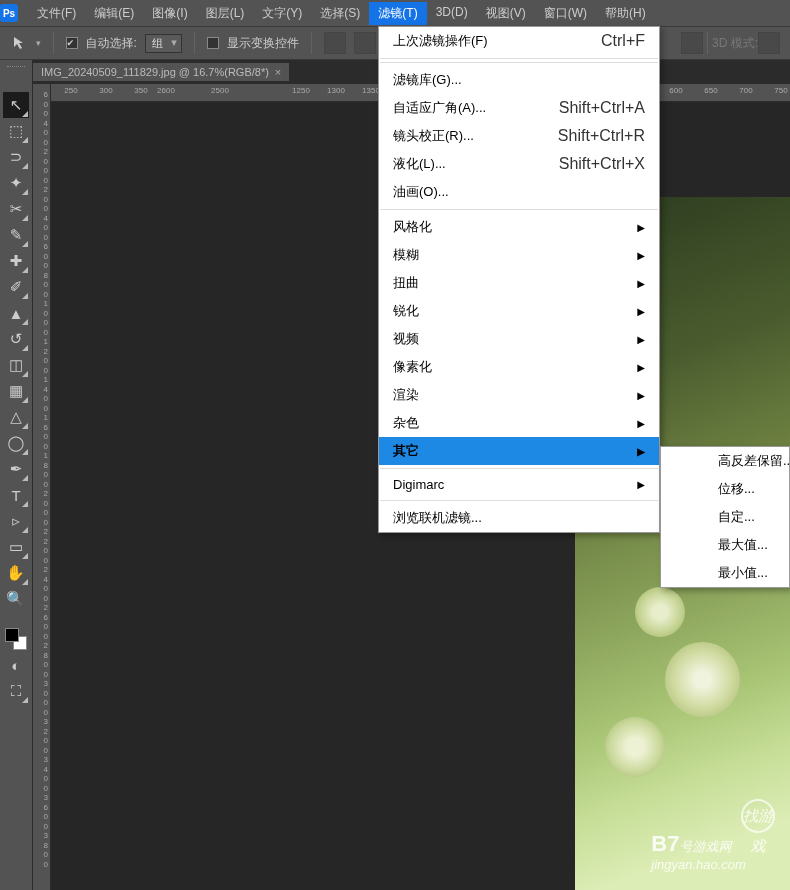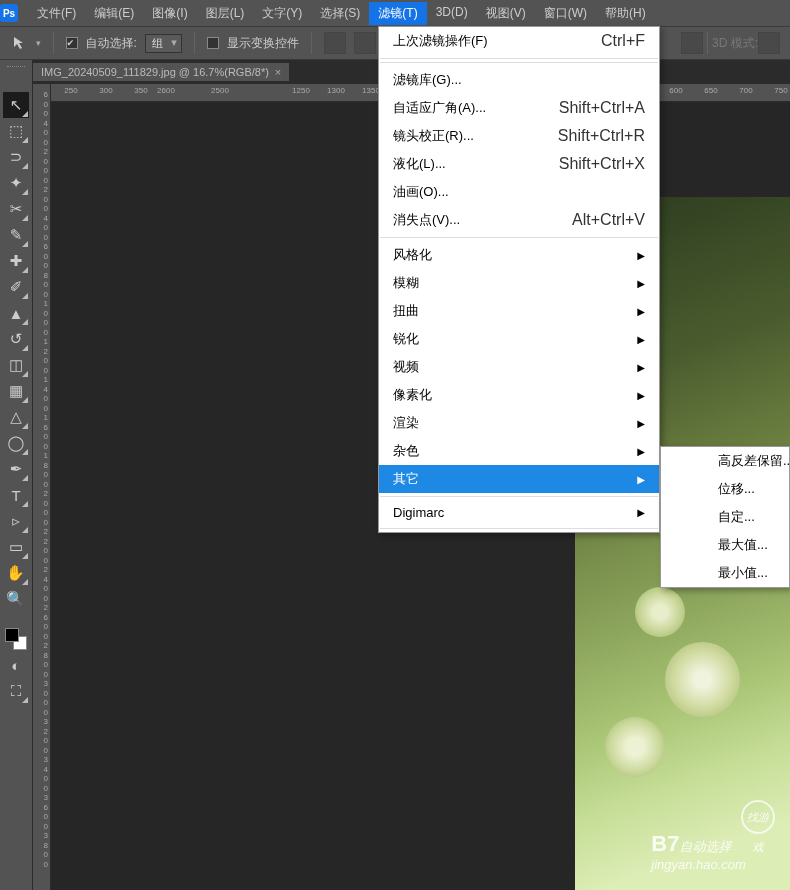--- a/index.html
+++ b/index.html
@@ -37,26 +37,26 @@
 .hruler { position:absolute; left:51px; right:0; top:84px; height:18px; background:#535353; border-bottom:1px solid #2b2b2b; font-size:8px; color:#aaa; }
 .hruler .ht { position:absolute; top:2px; transform:translateX(-50%); }
 .canvas-area { position:absolute; left:51px; right:0; top:102px; bottom:0; background:#262626; overflow:hidden; }
 .photo { position:absolute; left:524px; top:95px; width:220px; height:700px; background:linear-gradient(160deg,#2b3a1f 0%,#4a5c2e 25%,#6a7d3f 40%,#879f58 55%,#a8c474 70%,#c5dd96 80%,#ddedb6 90%); }
 .flower { position:absolute; border-radius:50%; }
 .f1 { width:60px; height:60px; background:radial-gradient(circle,#eef2d4 20%,#c9d89a 60%,#97ad5f); bottom:120px; left:30px; }
 .f2 { width:75px; height:75px; background:radial-gradient(circle,#f0f3dd 15%,#cfda9f 55%,#9fb268); bottom:180px; left:90px; }
 .f3 { width:50px; height:50px; background:radial-gradient(circle,#e8eecb 20%,#c3d290 60%,#96ab60); bottom:260px; left:60px; }
 .watermark { position:absolute; bottom:25px; right:20px; color:rgba(255,255,255,0.85); font-size:13px; font-style:italic; }
 .watermark .big { font-size:22px; font-weight:bold; font-style:normal; }
-.watermark .badge { display:inline-block; width:34px; height:34px; border:2px solid rgba(255,255,255,0.7); border-radius:50%; text-align:center; line-height:30px; font-size:11px; margin-left:6px; }
+.watermark .badge { display:inline-block; width:34px; height:34px; border:2px solid rgba(255,255,255,0.7); border-radius:50%; text-align:center; line-height:30px; font-size:15px; margin-left:6px; }
 .dropdown-menu { position:absolute; background:#fff; border:1px solid #999; box-shadow:3px 3px 6px rgba(0,0,0,0.3); font-size:13px; color:#000; z-index:100; }
 .filter-menu { left:378px; top:26px; width:282px; }
 .submenu { left:660px; top:446px; width:130px;padding-left:43px; }
 .dm-item { padding:5px 14px; display:flex; justify-content:space-between; align-items:center; cursor:pointer; white-space:nowrap; position:relative; }
-.dm-item.highlight { background:#1e88e5; color:#ffffff; }
+.dm-item.highlight { background:#1e88e5; color:#000000;font-weight:bold; }
 .dm-item .arrow { font-size:10px; }
 .dm-sep { height:1px; background:#ddd; margin:3px 1px; }
 .shortcut { color:#333; font-size:16px; }
 </style>
 </head>
 <body>
 
 <div class="menubar">
   <div class="ps-logo">Ps</div>
   <div id="menu-items" style="display: flex;">
@@ -242,21 +242,21 @@
     <span class="vt" style="top: 770px;">0</span>
     <span class="vt" style="top: 779.5px;">0</span>
   </div>
 
 <div class="canvas-area">
   <div class="photo">
     <div class="flower f1"></div>
       <div class="flower f2"></div>
       <div class="flower f3"></div>
     <div class="watermark">
-      <span class="big">B7</span><span>自动选择</span>
+      <span class="big">B7</span><span>号游戏网</span>
       <span class="badge">找游戏</span><br>
       <span>jingyan.hao.com</span>
     </div>
   </div>
 </div>
 
 <div class="dropdown-menu filter-menu" id="filter-menu">
     <div class="dm-item">
       <span>上次滤镜操作(F)</span>
       <span class="shortcut">Ctrl+F</span>
@@ -274,24 +274,20 @@
       <span>镜头校正(R)...</span>
       <span class="shortcut">Shift+Ctrl+R</span>
     </div>
     <div class="dm-item">
       <span>液化(L)...</span>
       <span class="shortcut">Shift+Ctrl+X</span>
     </div>
     <div class="dm-item">
       <span>油画(O)...</span>
     </div>
-    <div class="dm-item">
-      <span>消失点(V)...</span>
-      <span class="shortcut">Alt+Ctrl+V</span>
-    </div>
     <div class="dm-sep"></div>
     <div class="dm-item">
       <span>风格化</span>
       <span class="arrow">▶</span>
     </div>
     <div class="dm-item">
       <span>模糊</span>
       <span class="arrow">▶</span>
     </div>
     <div class="dm-item">
@@ -321,20 +317,23 @@
     <div class="dm-item highlight">
       <span>其它</span>
       <span class="arrow">▶</span>
     </div>
     <div class="dm-sep"></div>
     <div class="dm-item">
       <span>Digimarc</span>
       <span class="arrow">▶</span>
     </div>
     <div class="dm-sep"></div>
+    <div class="dm-item">
+      <span>浏览联机滤镜...</span>
+    </div>
   </div>
 
 <div class="dropdown-menu submenu" id="submenu">
     <div class="dm-item">高反差保留...</div>
     <div class="dm-item">位移...</div>
     <div class="dm-item">自定...</div>
     <div class="dm-item">最大值...</div>
     <div class="dm-item">最小值...</div>
   </div>
 

